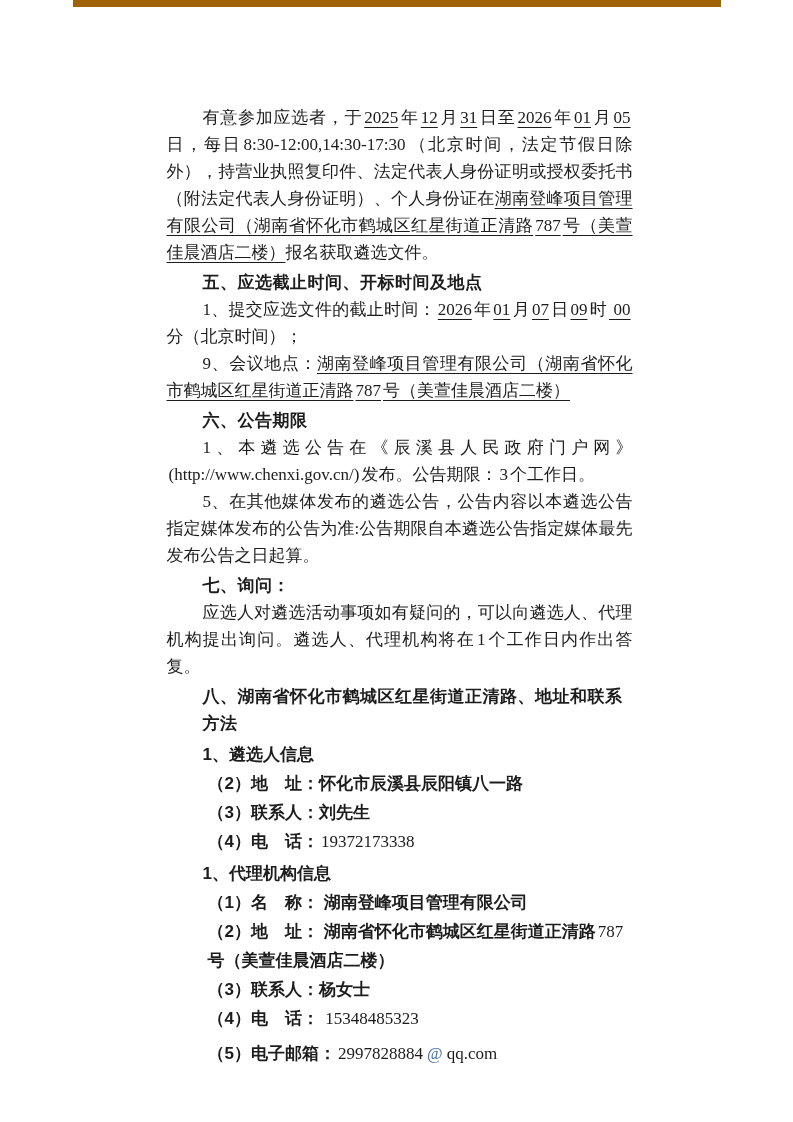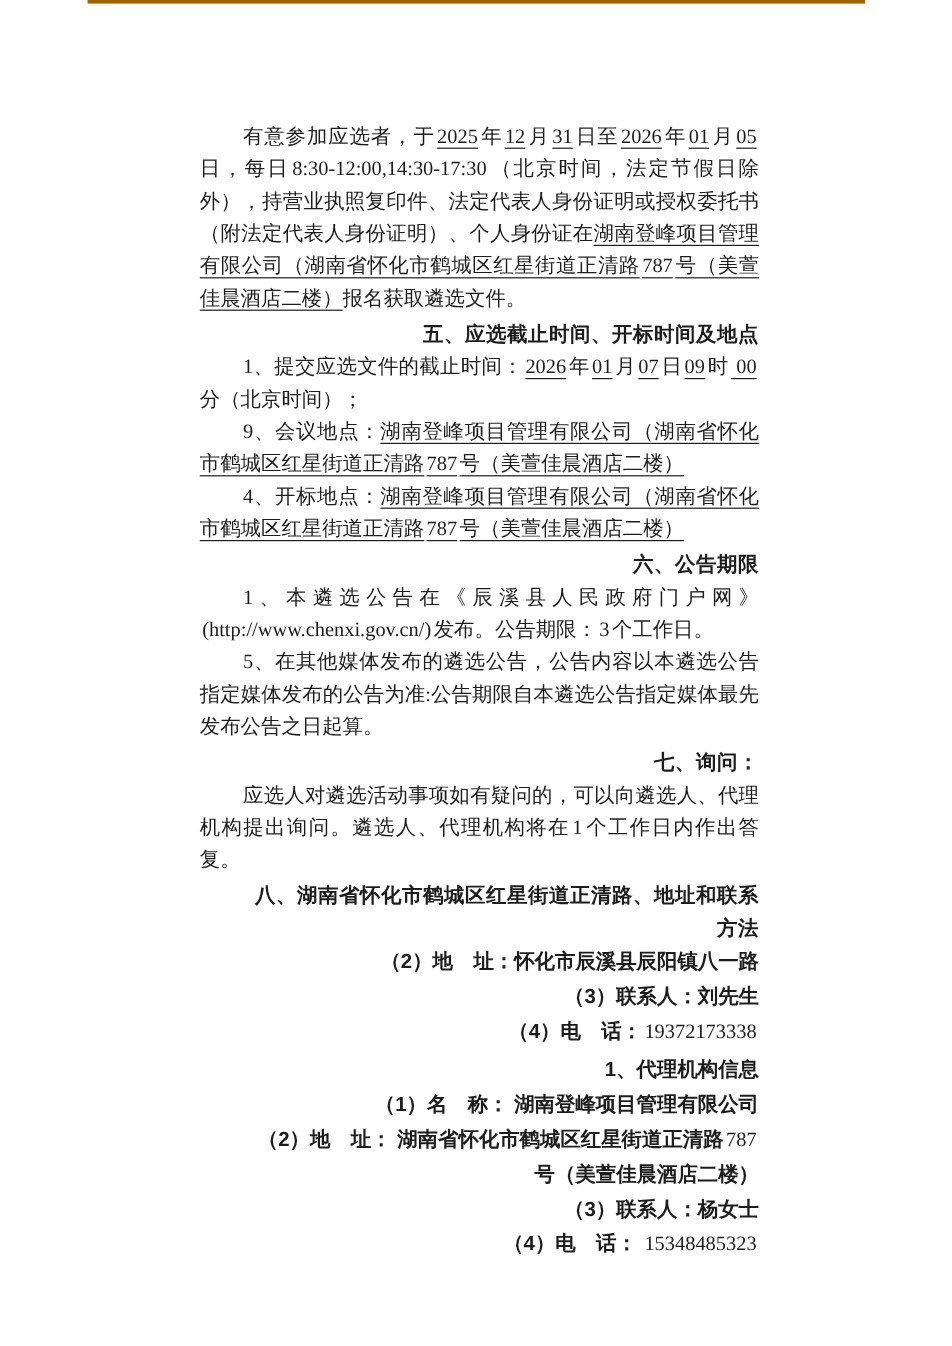--- a/index.html
+++ b/index.html
@@ -6,33 +6,32 @@
     margin: 0;
     padding: 0;
     background: #ffffff;
   }
   .page {
     position: relative;
     width: 648px;
     height: 1122px;
     margin: 0 auto;
     background: #ffffff;
-    border-top: 3px solid #a16207;
+    border-top: 7px solid #a16207;
     box-sizing: border-box;
     padding: 97px 88px 0 94px;
     overflow: hidden;
     font-family: "Liberation Serif", "DejaVu Serif", serif;
     color: #1c1c1c;
   }
   .doc p {
     margin: 0;
     padding: 0;
     font-size: 17px;
     line-height: 27px;
-    text-align: right;
   }
   
   p.body {
     text-align: justify;
     text-indent: 36px;
   }
   
   p.heading {
     font-family: "Liberation Sans", "DejaVu Sans", sans-serif;
     font-weight: 700;
@@ -71,29 +70,30 @@
 </style>
 </head>
 <body>
 
 <div class="page">
   <div class="doc" id="doc">
       <p class="body"><span class="seg">有意参加应选者，于</span><span class="seg u num">2025</span><span class="seg">年</span><span class="seg u num">12</span><span class="seg">月</span><span class="seg u num">31</span><span class="seg">日至</span><span class="seg u num">2026</span><span class="seg">年</span><span class="seg u num">01</span><span class="seg">月</span><span class="seg u num">05</span><span class="seg">日，每日</span><span class="seg num">8:30-12:00,14:30-17:30</span><span class="seg">（北京时间，法定节假日除外），持营业执照复印件、法定代表人身份证明或授权委托书（附法定代表人身份证明）、个人身份证在</span><span class="seg u">湖南登峰项目管理有限公司（湖南省怀化市鹤城区红星街道正清路</span><span class="seg u num">787</span><span class="seg u">号（美萱佳晨酒店二楼）</span><span class="seg">报名获取遴选文件。</span></p>
       <p class="heading"><span class="seg">五、应选截止时间、开标时间及地点</span></p>
       <p class="body"><span class="seg">1、提交应选文件的截止时间：</span><span class="seg u num">2026</span><span class="seg">年</span><span class="seg u num">01</span><span class="seg">月</span><span class="seg u num">07</span><span class="seg">日</span><span class="seg u num">09</span><span class="seg">时</span><span class="seg u num"> 00</span><span class="seg">分（北京时间）；</span></p>
       <p class="body"><span class="seg">9、会议地点：</span><span class="seg u">湖南登峰项目管理有限公司（湖南省怀化市鹤城区红星街道正清路</span><span class="seg u num">787</span><span class="seg u">号（美萱佳晨酒店二楼）</span></p>
-      <p class="body"><span class="seg">4、开标地点：</span><span class="seg u">湖南登峰项目管理有限公司（湖南省怀化市鹤城区红星街道正清路</span><span class="seg u num">787</span><span class="seg u">号（美萱佳晨酒店二楼）</span></p>
       <p class="heading"><span class="seg">六、公告期限</span></p>
       <p class="body"><span class="seg">1、本遴选公告在《辰溪县人民政府门户网》</span><span class="seg num">(http://www.chenxi.gov.cn/)</span><span class="seg">发布。公告期限：</span><span class="seg num">3</span><span class="seg">个工作日。</span></p>
       <p class="body"><span class="seg">5、在其他媒体发布的遴选公告，公告内容以本遴选公告指定媒体发布的公告为准:公告期限自本遴选公告指定媒体最先发布公告之日起算。</span></p>
       <p class="heading"><span class="seg">七、询问：</span></p>
       <p class="body"><span class="seg">应选人对遴选活动事项如有疑问的，可以向遴选人、代理机构提出询问。遴选人、代理机构将在</span><span class="seg num">1</span><span class="seg">个工作日内作出答复。</span></p>
       <p class="heading"><span class="seg">八、湖南省怀化市鹤城区红星街道正清路、地址和联系方法</span></p>
+      <p class="subheading"><span class="seg">1、遴选人信息</span></p>
       <p class="contact"><span class="seg">（2）地　址：怀化市辰溪县辰阳镇八一路</span></p>
       <p class="contact"><span class="seg">（3）联系人：刘先生</span></p>
       <p class="contact"><span class="seg">（4）电　话：</span><span class="seg num">19372173338</span></p>
       <p class="subheading"><span class="seg">1、代理机构信息</span></p>
       <p class="contact"><span class="seg">（1）名　称： 湖南登峰项目管理有限公司</span></p>
       <p class="contact"><span class="seg">（2）地　址： 湖南省怀化市鹤城区红星街道正清路</span><span class="seg num">787</span><span class="seg">号（美萱佳晨酒店二楼）</span></p>
       <p class="contact"><span class="seg">（3）联系人：杨女士</span></p>
       <p class="contact"><span class="seg">（4）电　话：</span><span class="seg num"> 15348485323</span></p>
+      <p class="contact gap-before"><span class="seg">（5）电子邮箱：</span><span class="seg num">2997828884</span><span class="seg num" style="color: rgb(74, 111, 168);">@</span><span class="seg num">qq.com</span></p>
     </div>
 </div>
 
 </body></html>

